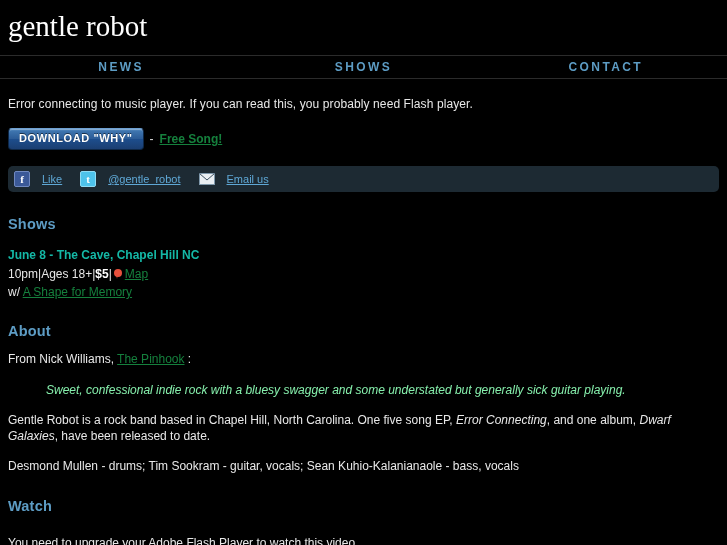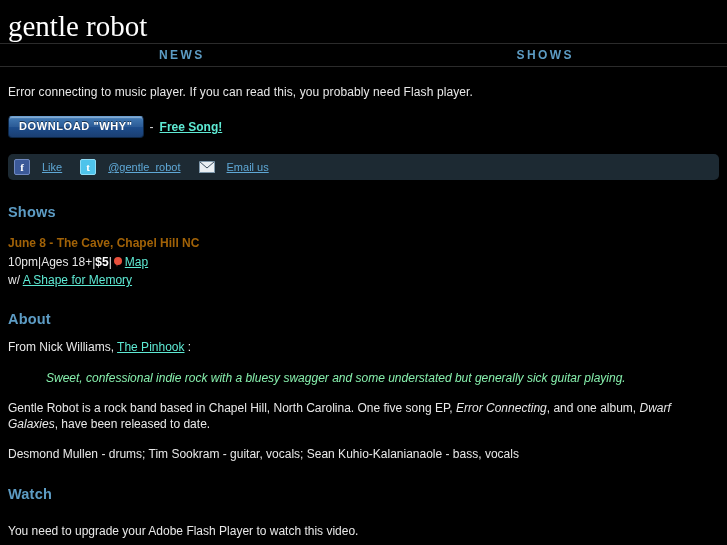--- a/index.html
+++ b/index.html
@@ -28,20 +28,21 @@
     font-size: 29px;
     line-height: 33px;
     color: #ffffff;
     padding: 10px 0 0 8px;
     letter-spacing: 0px;
     font-weight: 400;
   }
 
   
   .nav {
+    margin-top: 12px;
     border-top: 1px solid #2b2b2b;
     border-bottom: 1px solid #2b2b2b;
     height: 22px;
     display: flex;
     align-items: center;
   }
   .nav-item {
     flex: 1 1 0;
     text-align: center;
     font-size: 12px;
@@ -83,21 +84,21 @@
     letter-spacing: 0.6px;
     padding: 3px 10px 4px 10px;
     text-decoration: none;
     text-shadow: 0 -1px 0 rgba(0,0,0,.55);
     box-shadow: inset 0 1px 0 rgba(255,255,255,.28);
     cursor: pointer;
     line-height: 13px;
   }
   .dl-sep { color: #dcdcdc; padding: 0 6px; }
   .link {
-    color: #5eead4;
+    color: #15803d;
     cursor: pointer;
   }
   .link-strong { font-weight: bold; }
 
   
   .social {
     margin: 16px 8px 0 8px;
     background: #1d2a33;
     border-radius: 5px;
     height: 26px;
@@ -144,21 +145,21 @@
   h2.sec {
     color: #5d9cc4;
     font-size: 14.5px;
     font-weight: bold;
     margin: 24px 0 0 0;
     letter-spacing: 0.2px;
   }
   .show-title {
     font-size: 12px;
     font-weight: bold;
-    color: #a16207;
+    color: #14b8a6;
     margin-top: 16px;
   }
   .show-line {
     font-size: 12px;
     color: #e6e6e6;
     margin-top: 5px;
     display: flex;
     align-items: center;
   }
   .show-line .b { font-weight: bold; color:#ffffff; }
@@ -209,20 +210,21 @@
 </head>
 <body>
 
 <div class="page">
 
   <div class="logo">gentle robot</div>
 
   <div class="nav">
     <a class="nav-item" href="#">NEWS</a>
     <a class="nav-item" href="#">SHOWS</a>
+    <a class="nav-item" href="#">CONTACT</a>
   </div>
 
   <div class="content">
 
     <div class="error-line">Error connecting to music player. If you can read this, you probably need Flash player.</div>
 
     <div class="dl-row">
       <a class="dl-btn" href="#">DOWNLOAD "WHY"</a>
       <span class="dl-sep">-</span>
       <a class="link link-strong" href="#">Free Song!</a>

